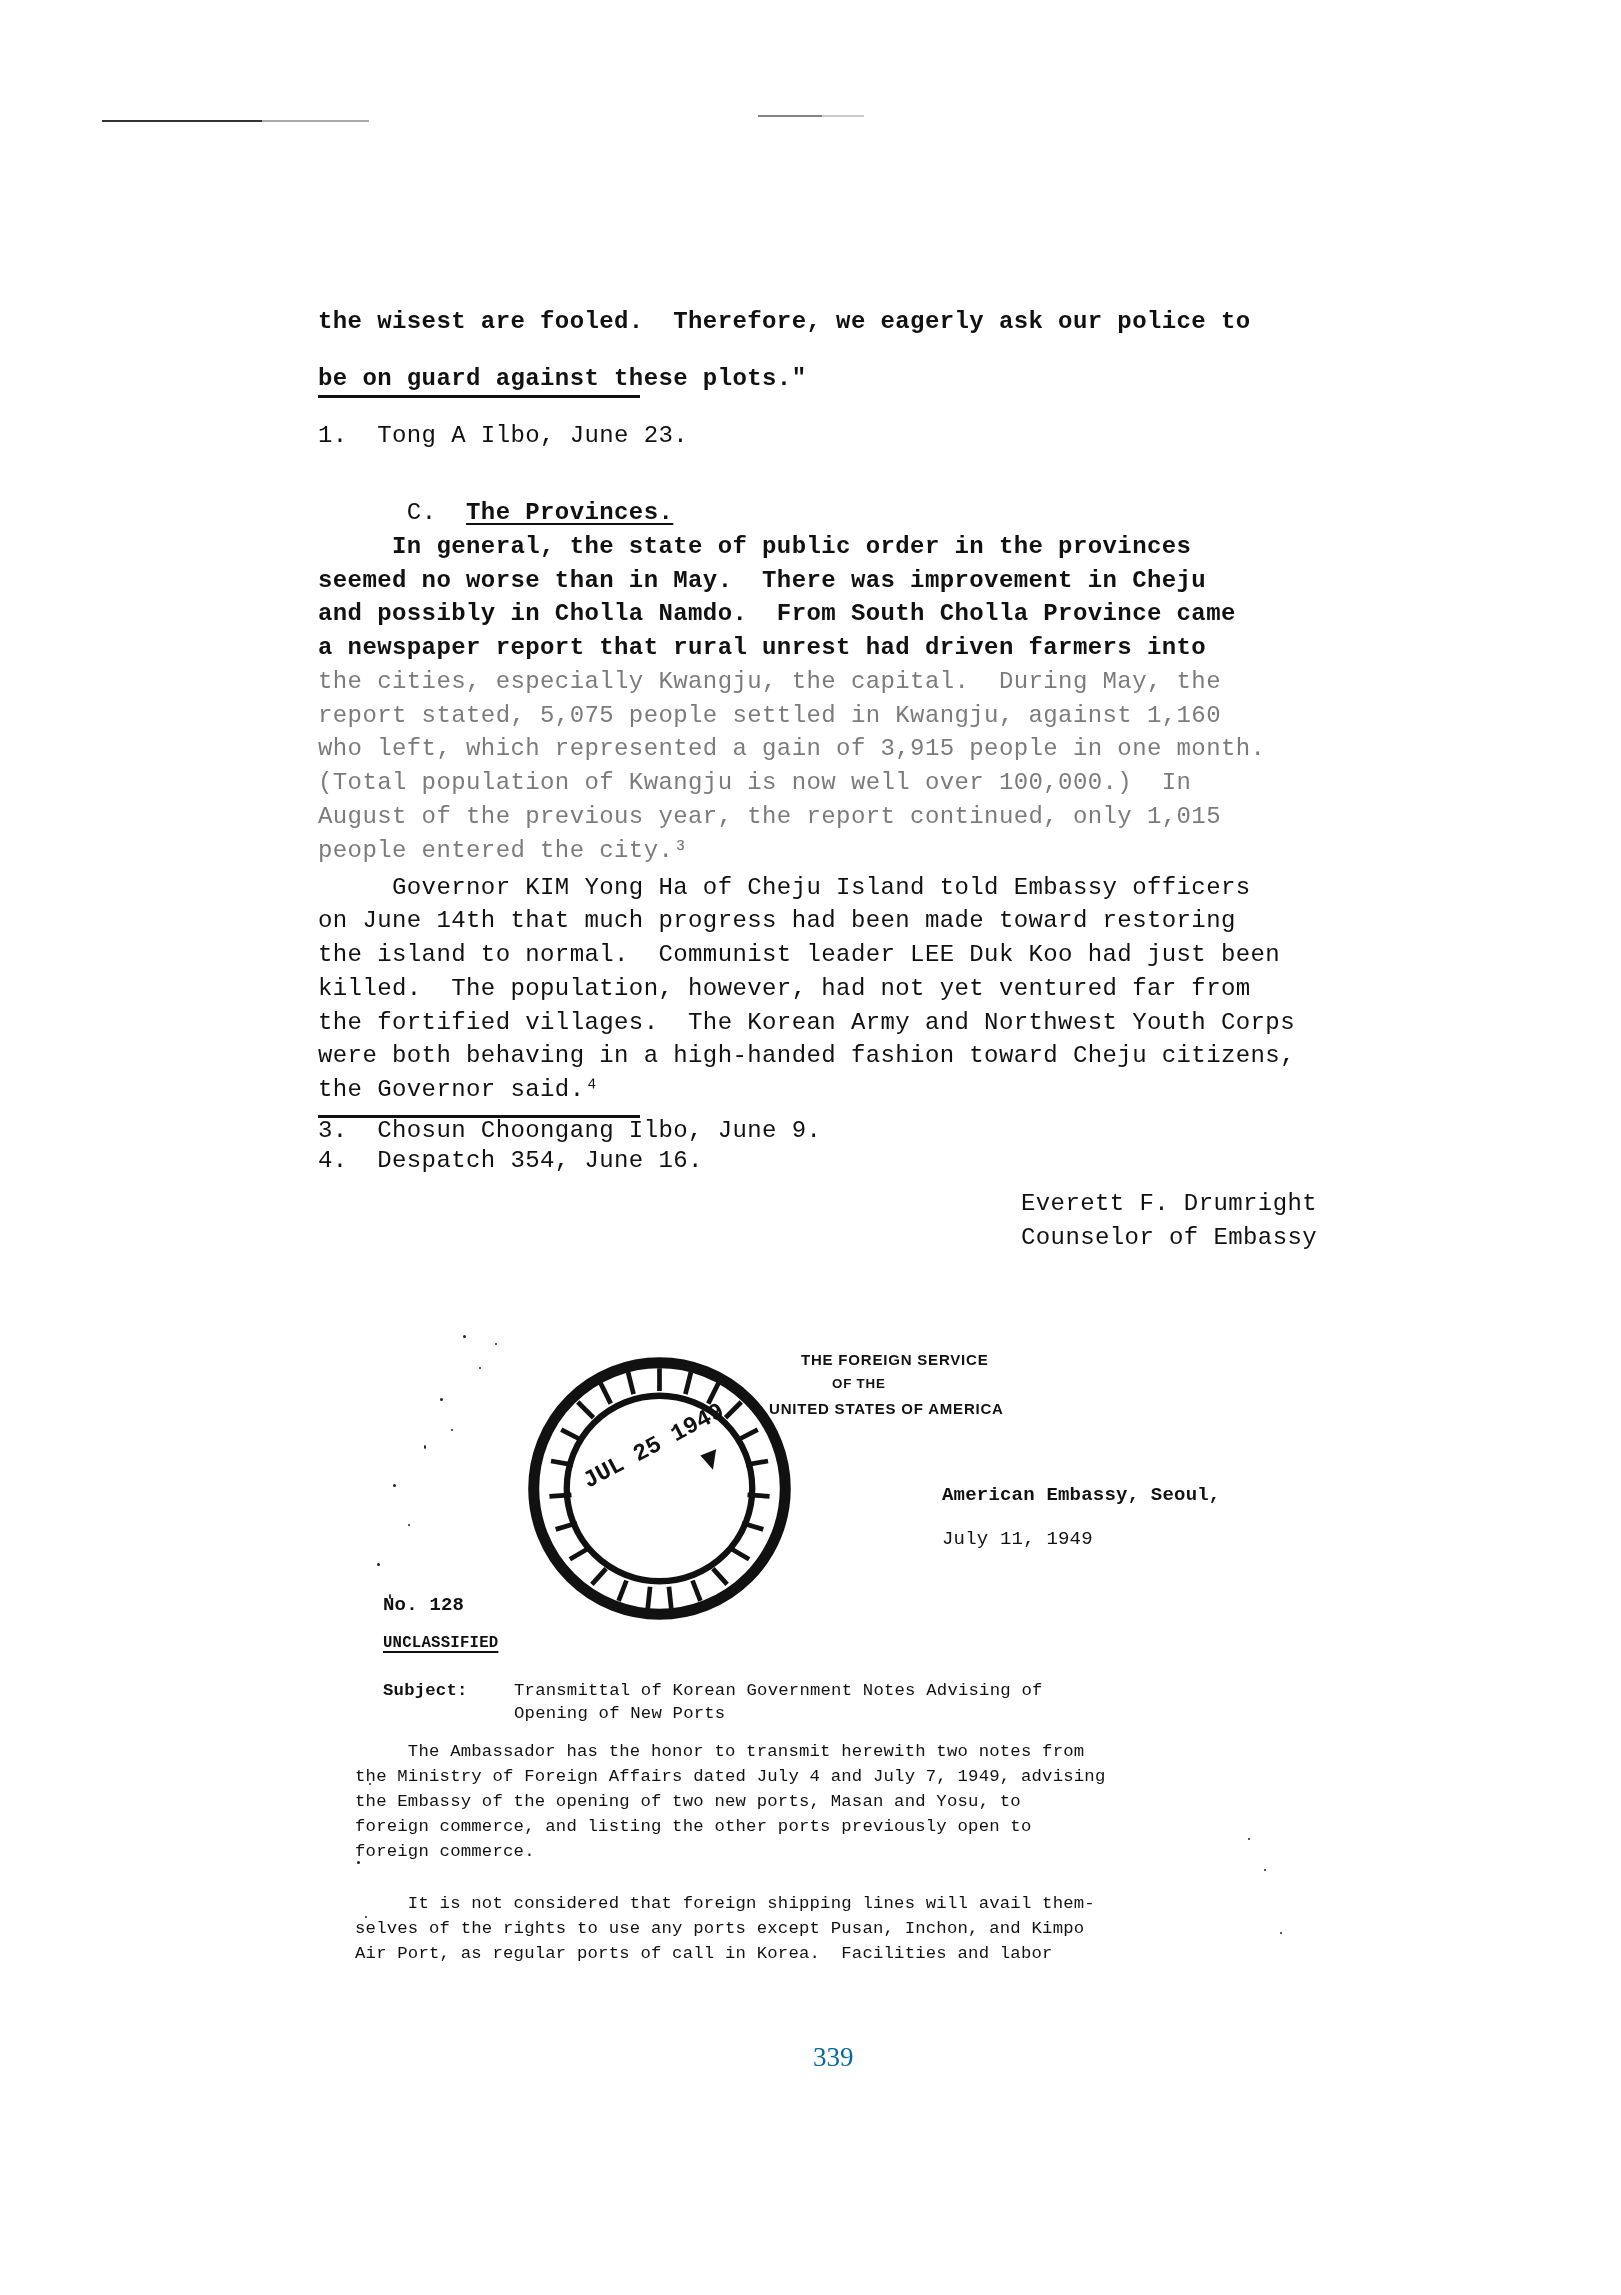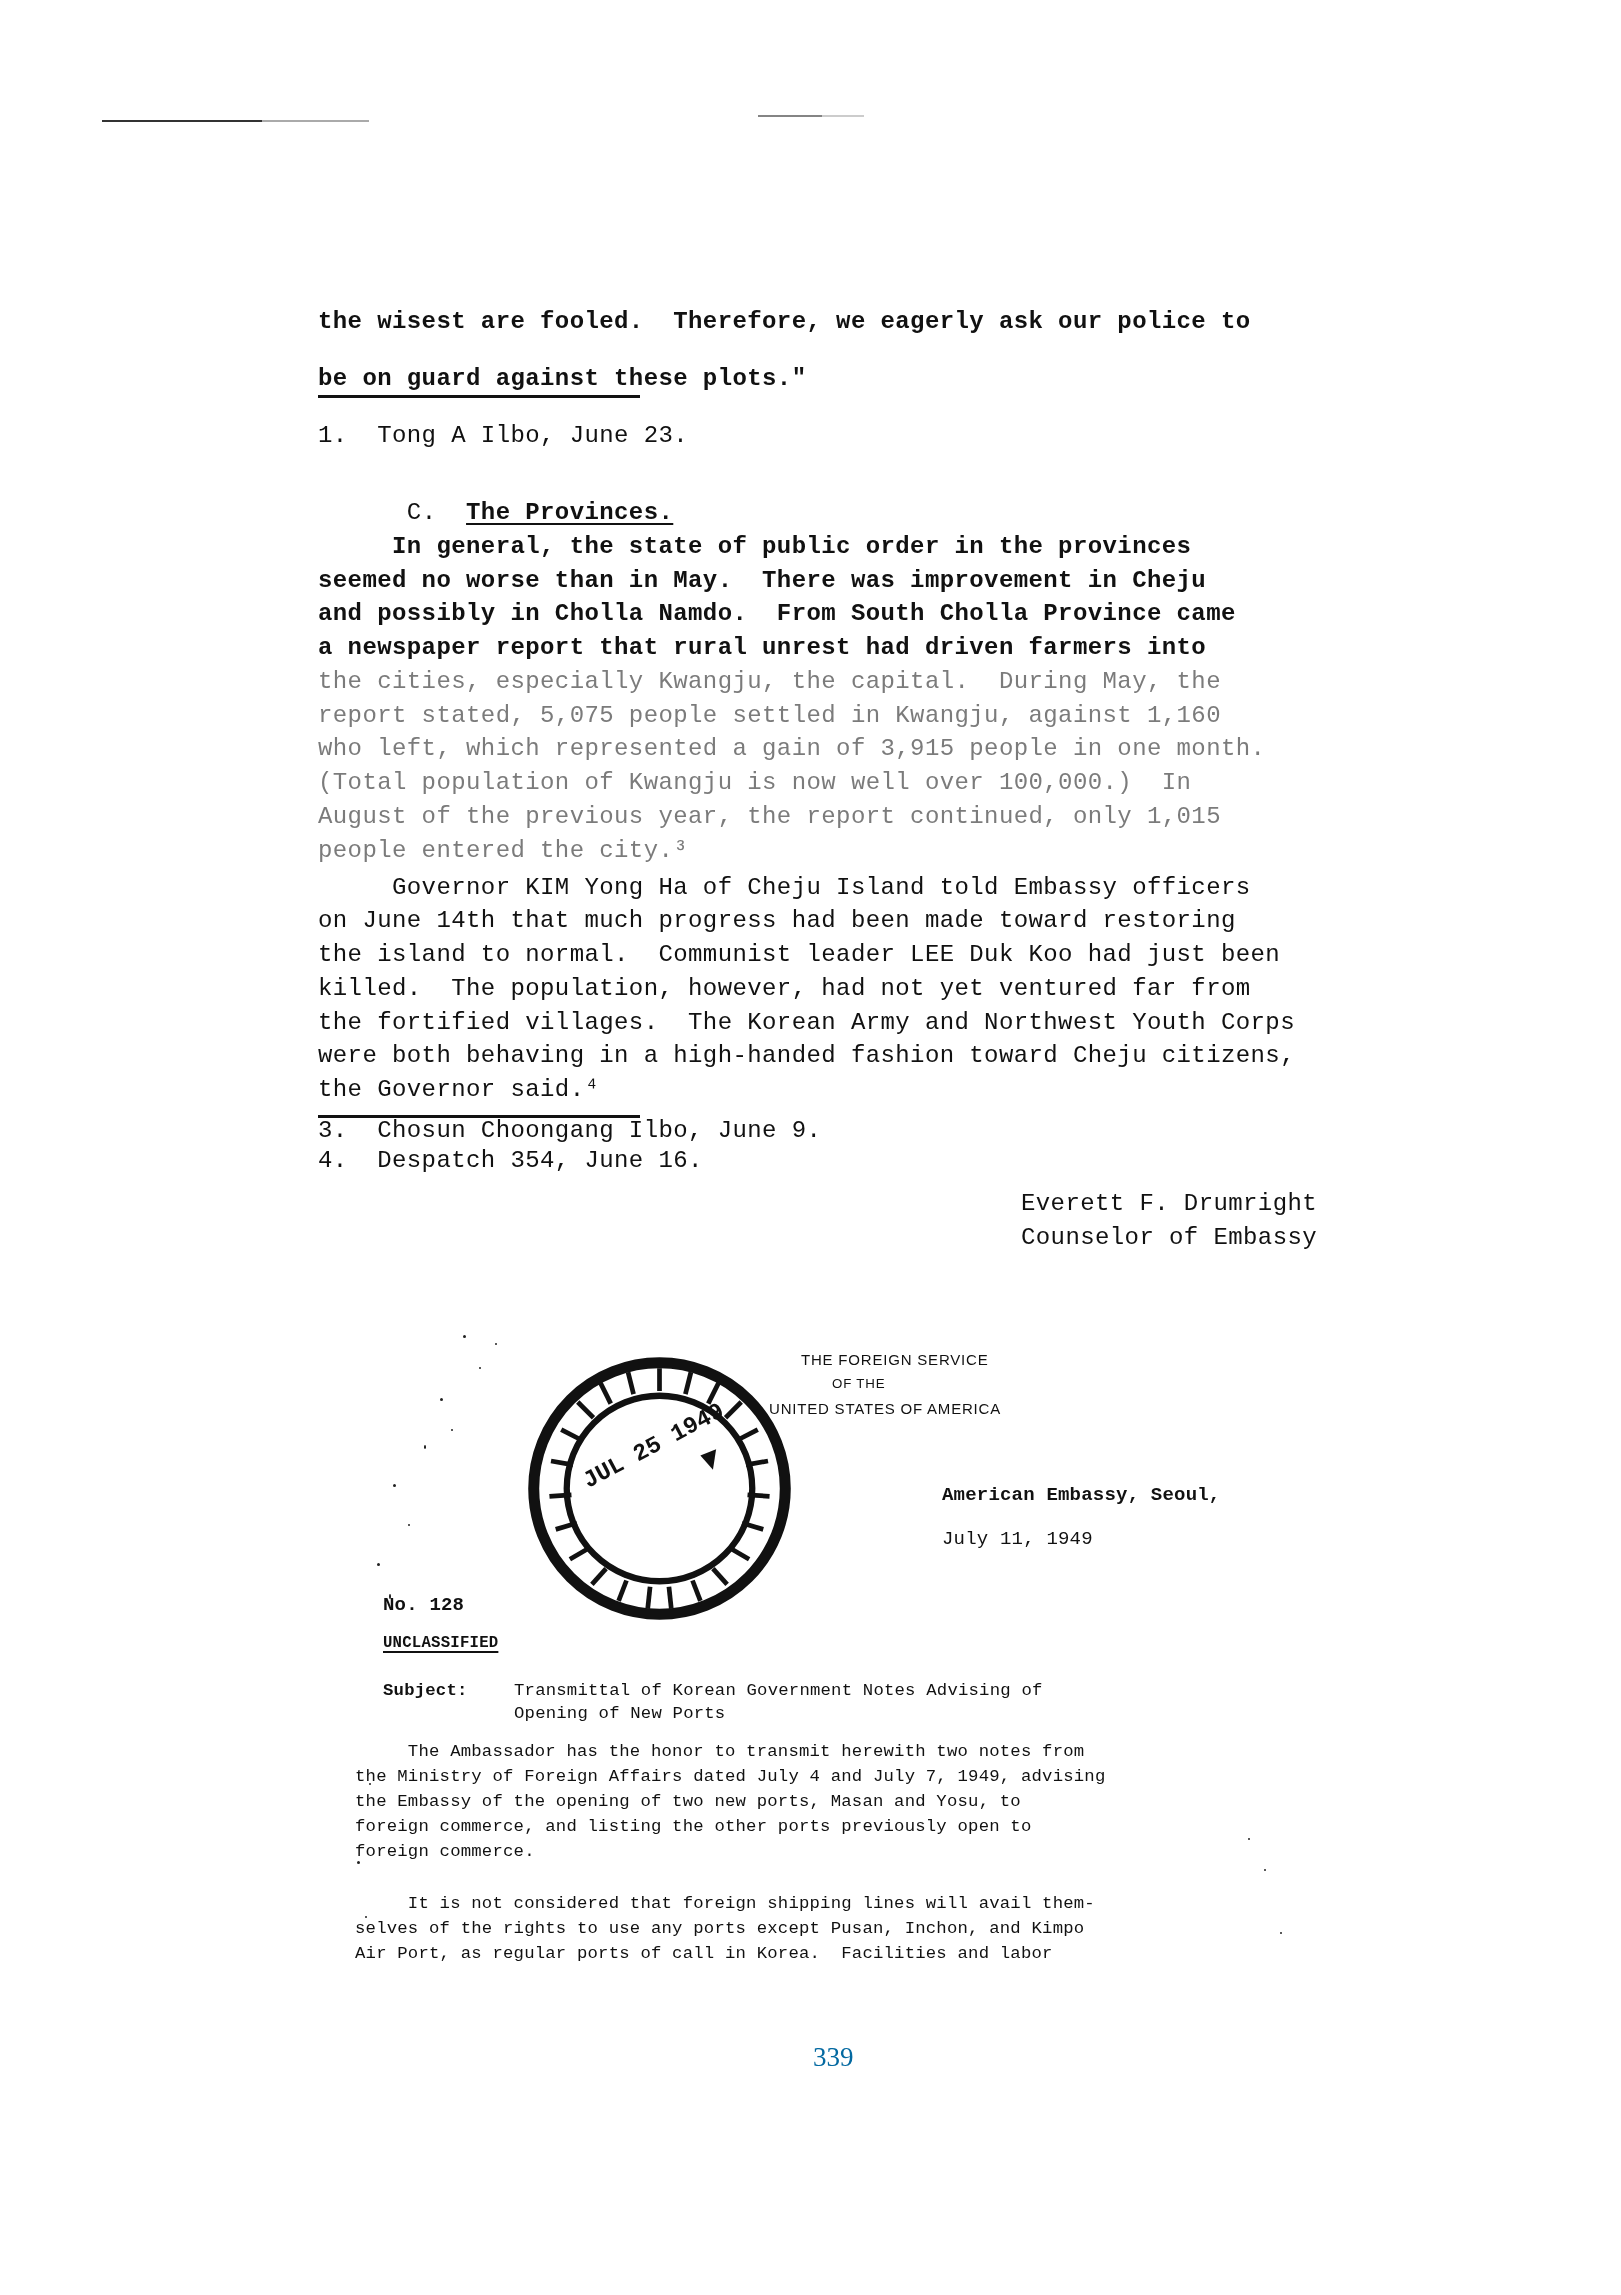--- a/index.html
+++ b/index.html
@@ -9,21 +9,21 @@
   .t1 { font-size:24px; letter-spacing:0.4px; }
   .t2 { font-size:19px; letter-spacing:0.2px; }
   .faded { color:#444; opacity:0.7; }
   .bold { font-weight:bold; }
   .ul { text-decoration:underline; text-decoration-thickness:2.4px; text-underline-offset:3.9px; }
   .rule { position:absolute; background:#111; }
   .deco { position:absolute; height:2.4px; background:linear-gradient(90deg,#333 0,#333 60%,#aaa 60%,#aaa 100%); }
   .kr { position:absolute; font-family:"DejaVu Sans",sans-serif; font-size:35px; color:#111; letter-spacing:-0.8px; white-space:pre; }
   .pagenum { position:absolute; font-family:"Liberation Serif","DejaVu Serif",serif; font-size:27px; color:#0369a1; }
   .stamp { position:absolute; }
-  .lh { position:absolute; font-family:"Liberation Sans","DejaVu Sans",sans-serif; font-weight:normal; color:#111; white-space:pre; letter-spacing:0.8px; }
+  .lh { position:absolute; font-family:"Liberation Sans","DejaVu Sans",sans-serif; font-weight:bold; color:#111; white-space:pre; letter-spacing:0.8px; }
   .speck { position:absolute; background:#222; border-radius:50%; }
 </style>
 </head>
 <body>
 
 <div class="page">
 
   <div class="deco" style="left:102px; top:88px; width:267px;"></div>
   <div class="deco" style="left:758px; top:83px; width:106px; opacity:0.6;"></div>
 

